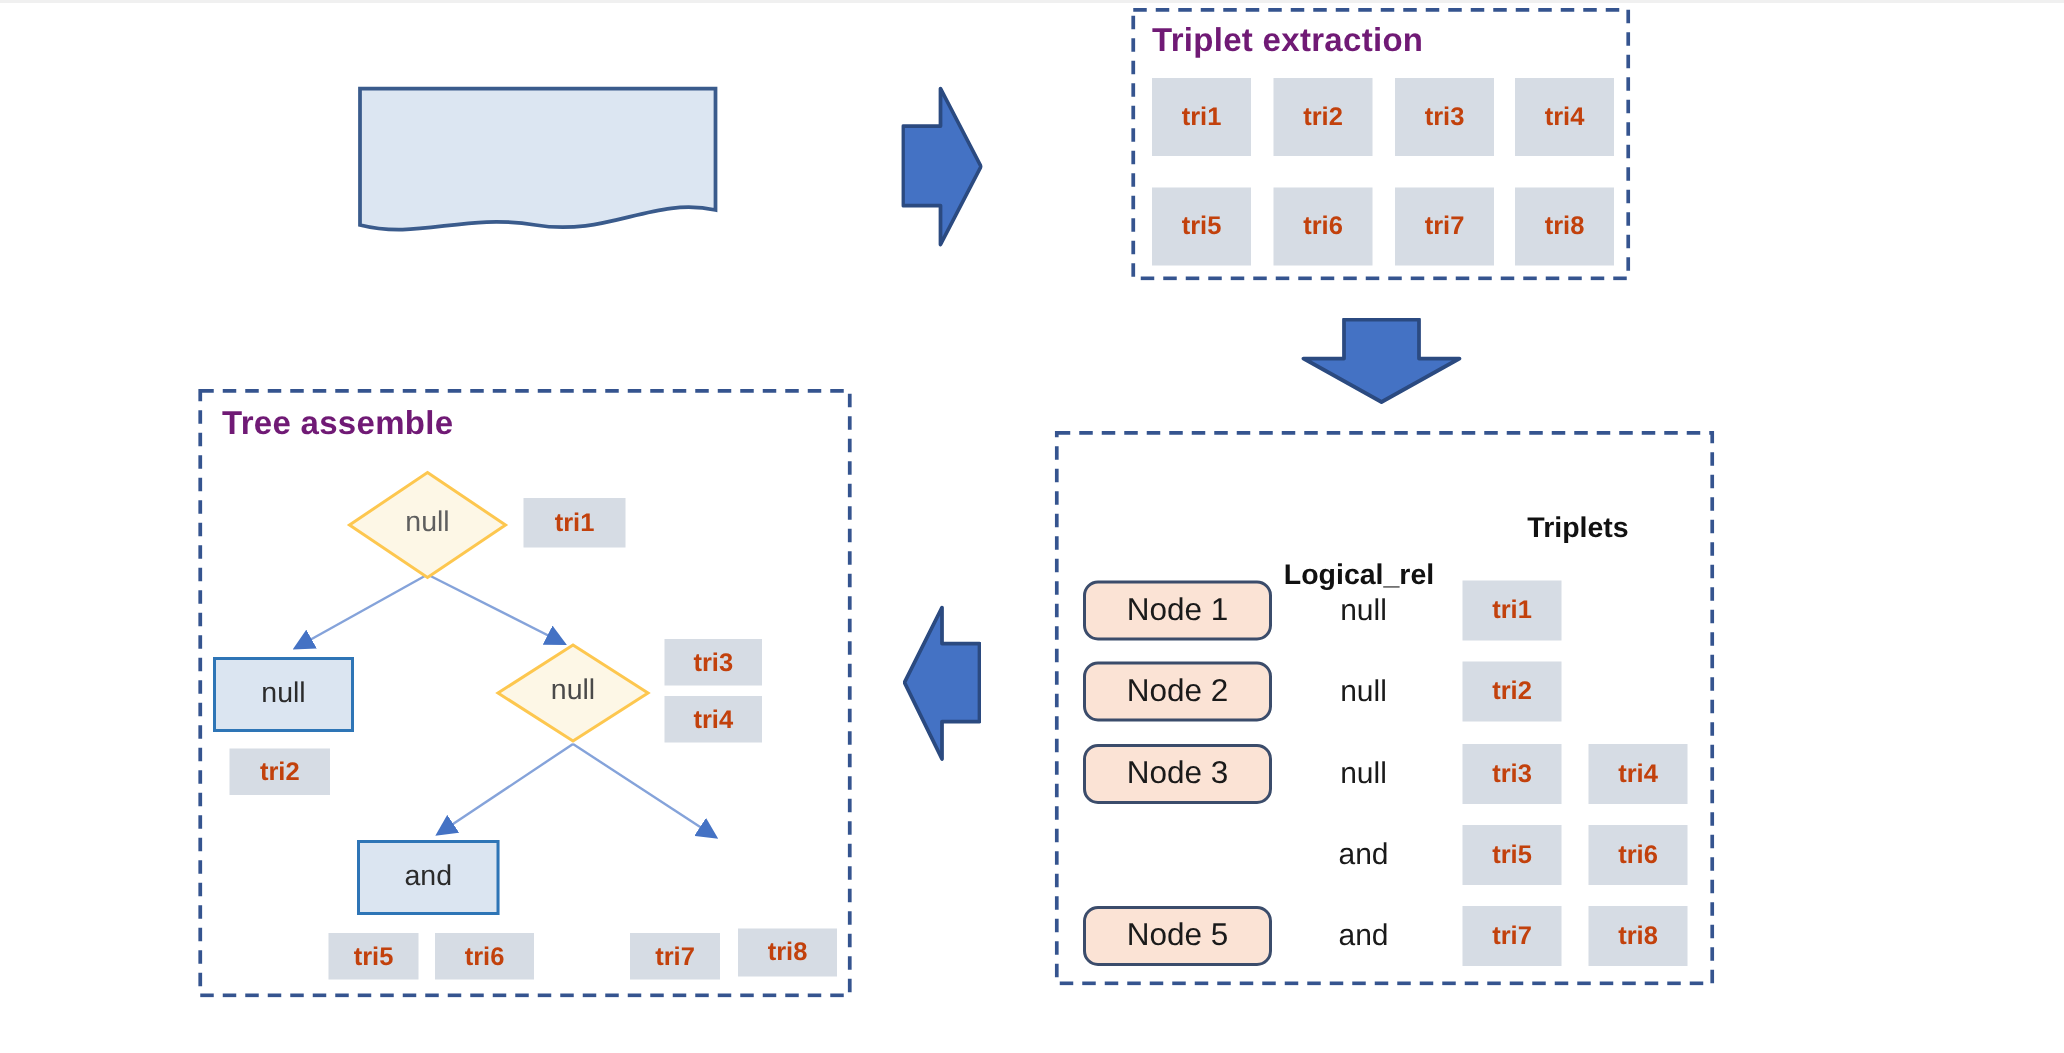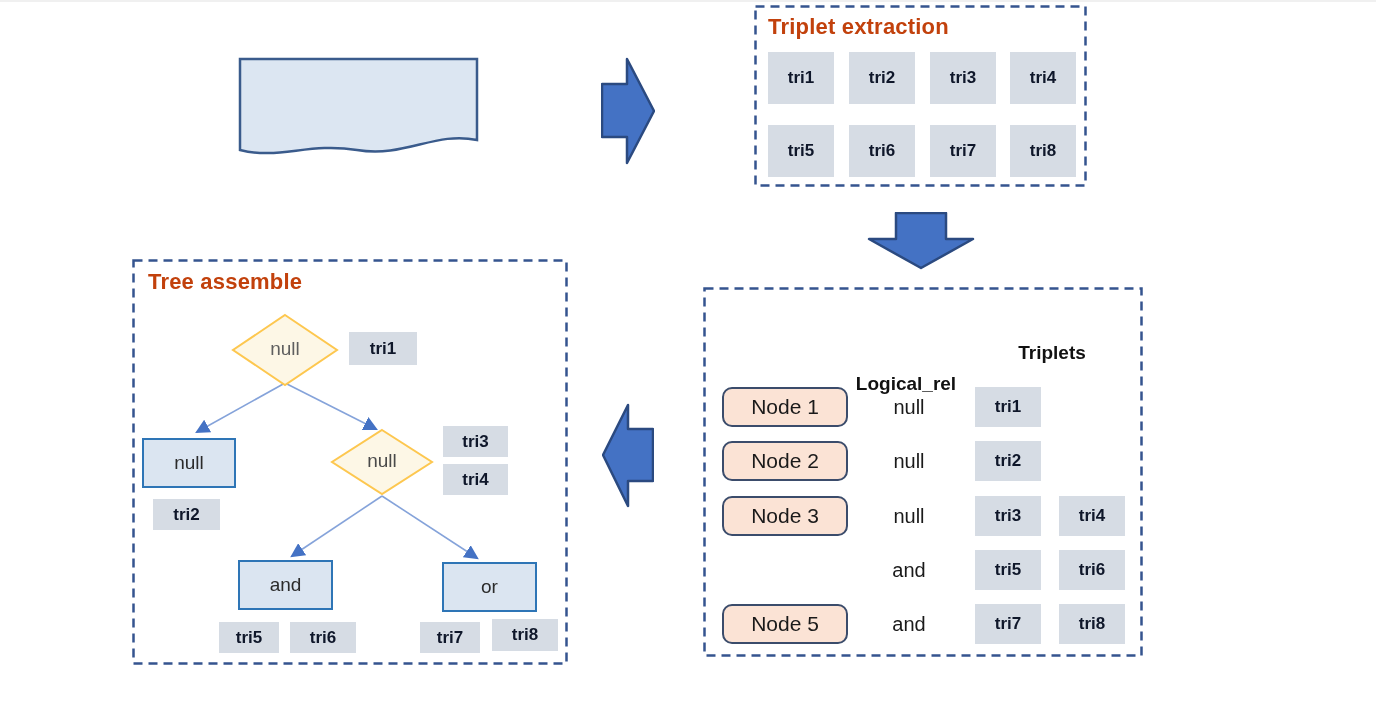--- a/index.html
+++ b/index.html
@@ -11,28 +11,28 @@
     font-family:"Liberation Sans","DejaVu Sans",sans-serif;
     overflow:hidden;
     box-sizing:border-box;
   }
   .abs{position:absolute;}
   
   .panel{position:absolute;}
   .panel .dash-rect{position:absolute;left:0;top:0;}
   .panel-title{
     position:absolute;
-    font-size:22px;font-weight:700;color:#c2410c;
+    font-size:22px;font-weight:700;color:#701a75;
     white-space:nowrap;letter-spacing:.2px;
   }
   
   .tag{
     position:absolute;
     background:#d6dce4;
-    color:#0f172a;font-weight:700;font-size:17px;
+    color:#c2410c;font-weight:700;font-size:17px;
     text-align:center;
     display:flex;align-items:center;justify-content:center;
   }
   
   .col-header{
     position:absolute;
     font-size:19px;font-weight:700;color:#111;
     text-align:center;white-space:nowrap;
   }
   .node-box{
@@ -152,21 +152,20 @@
       <line x1="250" y1="237" x2="345" y2="299" stroke="#85a3da" stroke-width="1.6" marker-end="url(#arrhead)"></line>
       <polygon points="153,56 205,91 153,126 101,91" fill="#fdf7e6" stroke="#fdc74f" stroke-width="2"></polygon>
       <polygon points="250,171 300,203 250,235 200,203" fill="#fdf7e6" stroke="#fdc74f" stroke-width="2"></polygon>
     </svg>
 
     <div class="diamond-label" style="left:101px;top:79px;width:104px;">null</div>
     <div class="diamond-label" style="left:200px;top:191px;width:100px;color:#4a4a4a;">null</div>
 
     <div class="tree-rect" style="left:10px;top:179px;width:94px;height:50px;">null</div>
     <div class="tree-rect" style="left:106px;top:301px;width:95px;height:50px;">and</div>
-    <div class="tree-rect" style="left:310px;top:303px;width:95px;height:50px;">or</div>
 
     <div class="tag" style="left:217px;top:73px;width:68px;height:33px;">tri1</div>
     <div class="tag" style="left:21px;top:240px;width:67px;height:31px;">tri2</div>
     <div class="tag" style="left:311px;top:167px;width:65px;height:31px;">tri3</div>
     <div class="tag" style="left:311px;top:205px;width:65px;height:31px;">tri4</div>
     <div class="tag" style="left:87px;top:363px;width:60px;height:31px;">tri5</div>
     <div class="tag" style="left:158px;top:363px;width:66px;height:31px;">tri6</div>
     <div class="tag" style="left:288px;top:363px;width:60px;height:31px;">tri7</div>
     <div class="tag" style="left:360px;top:360px;width:66px;height:32px;">tri8</div>
   </section>

